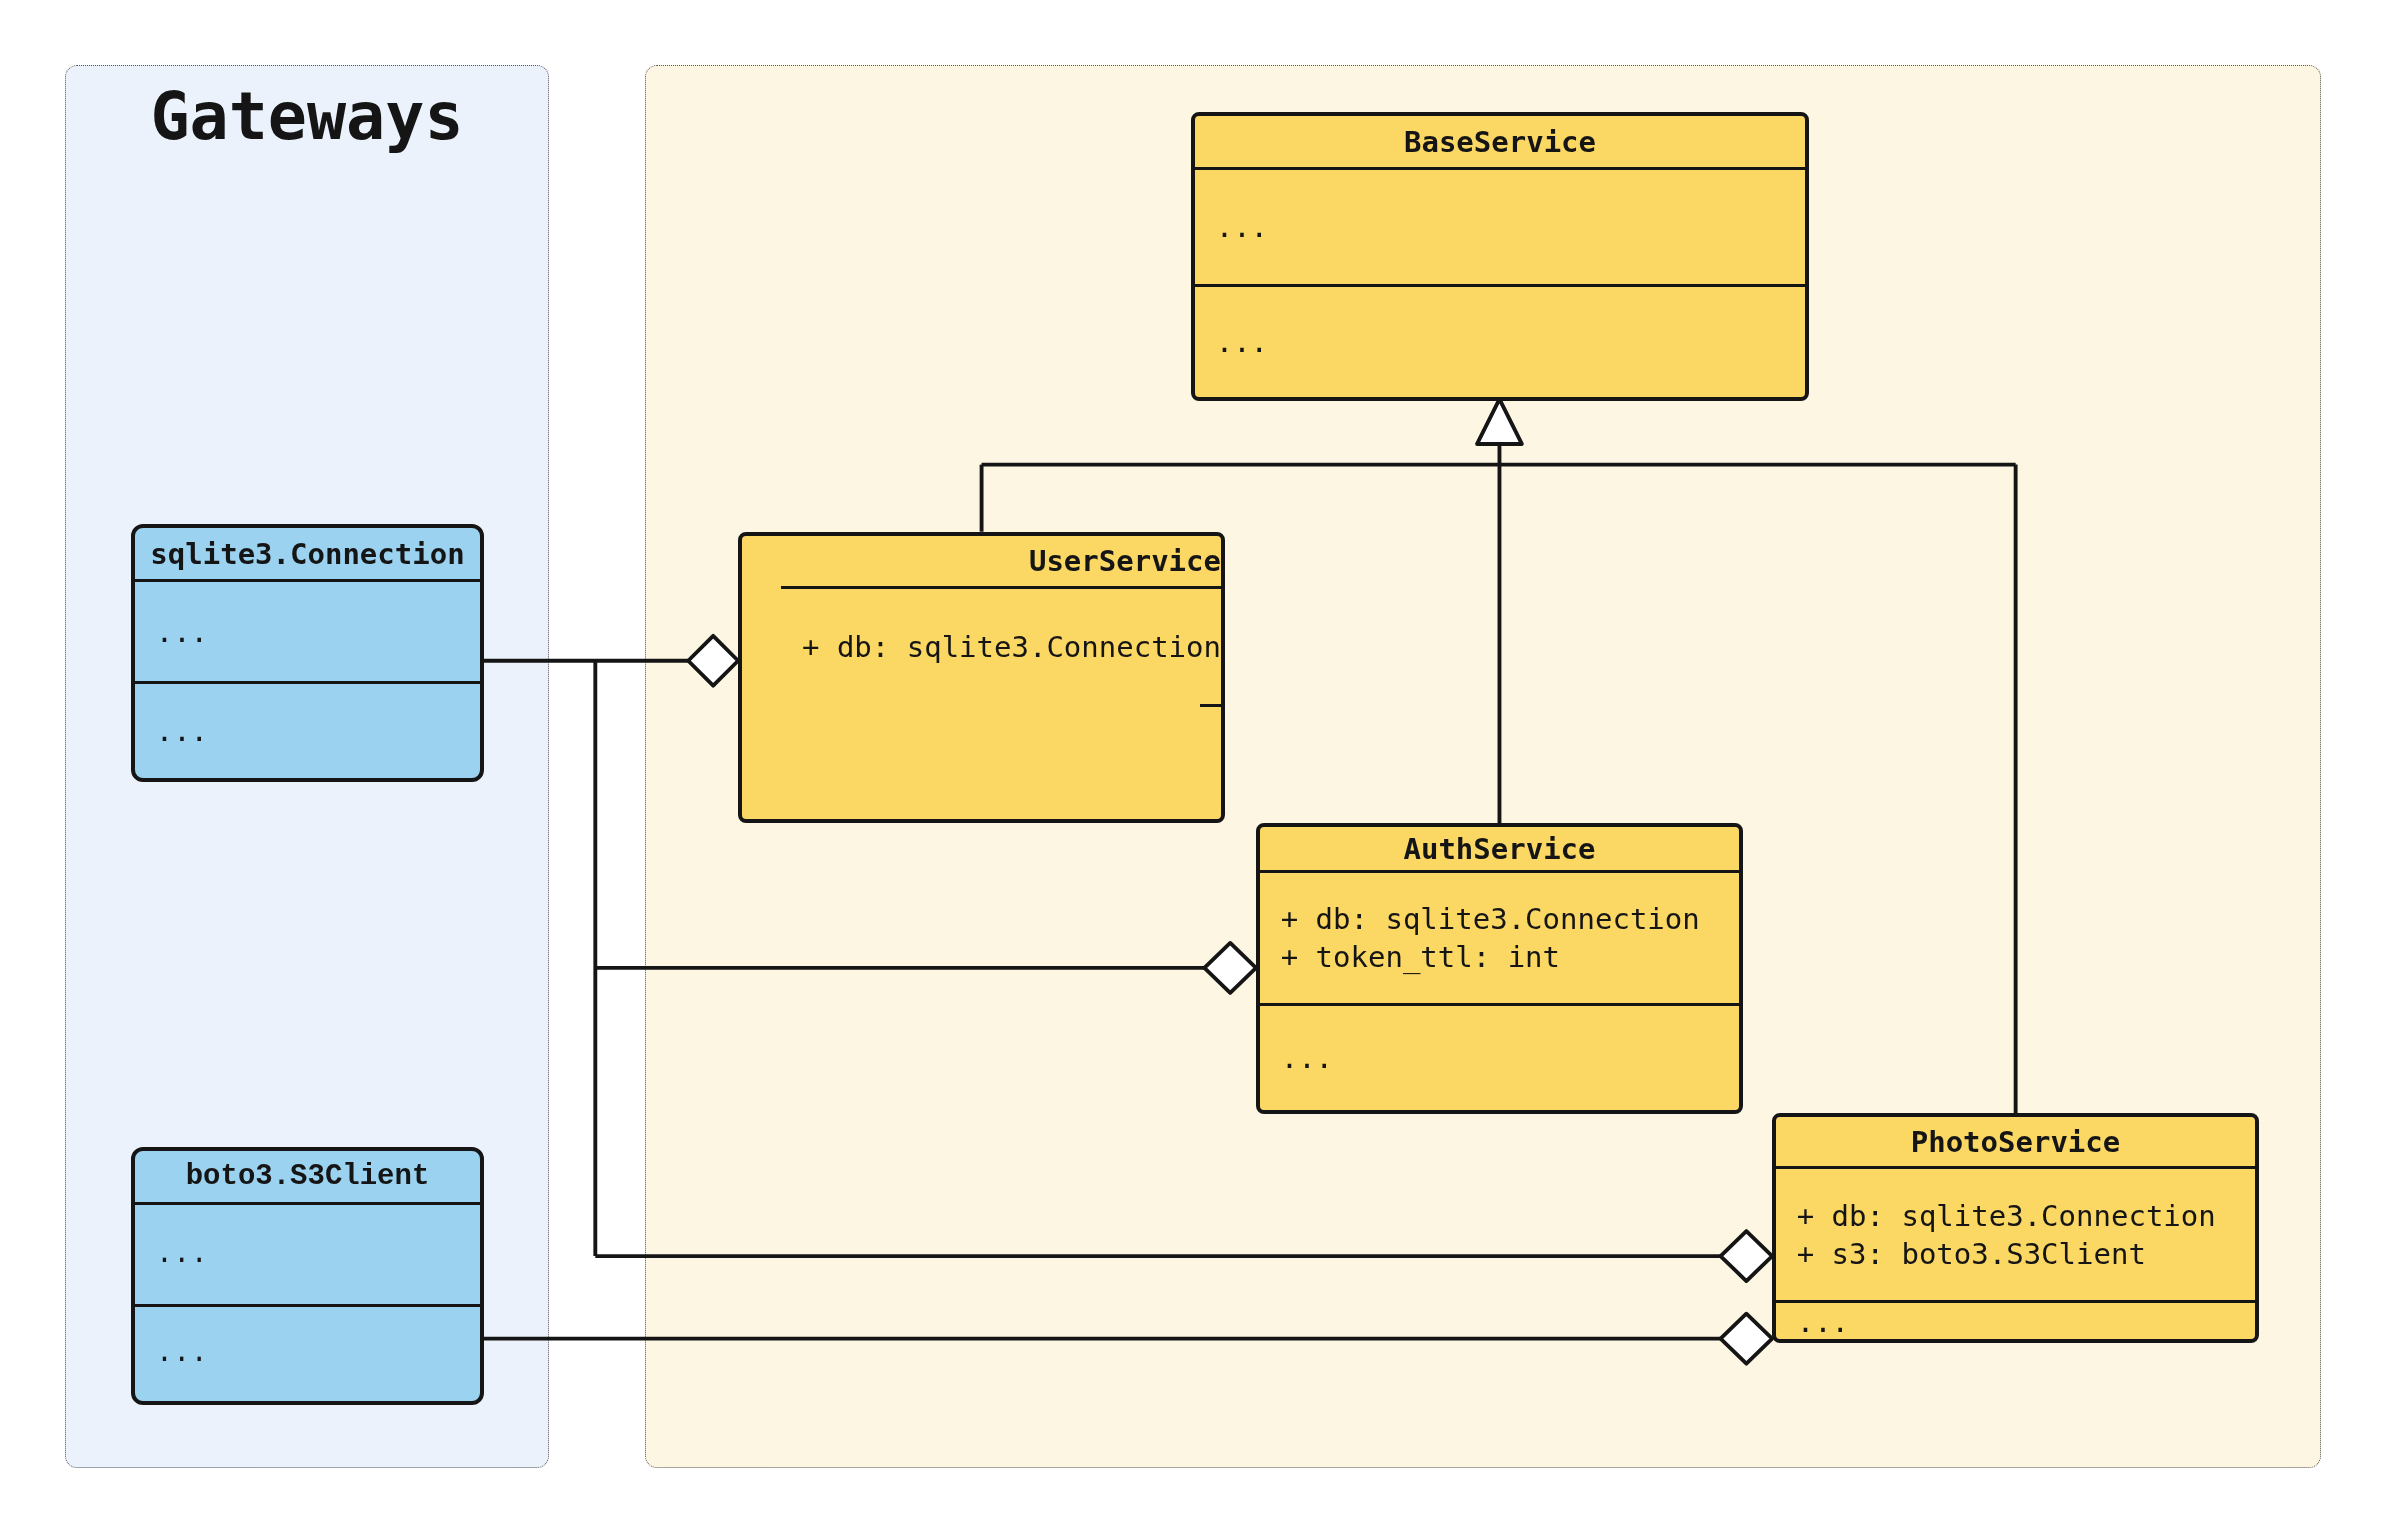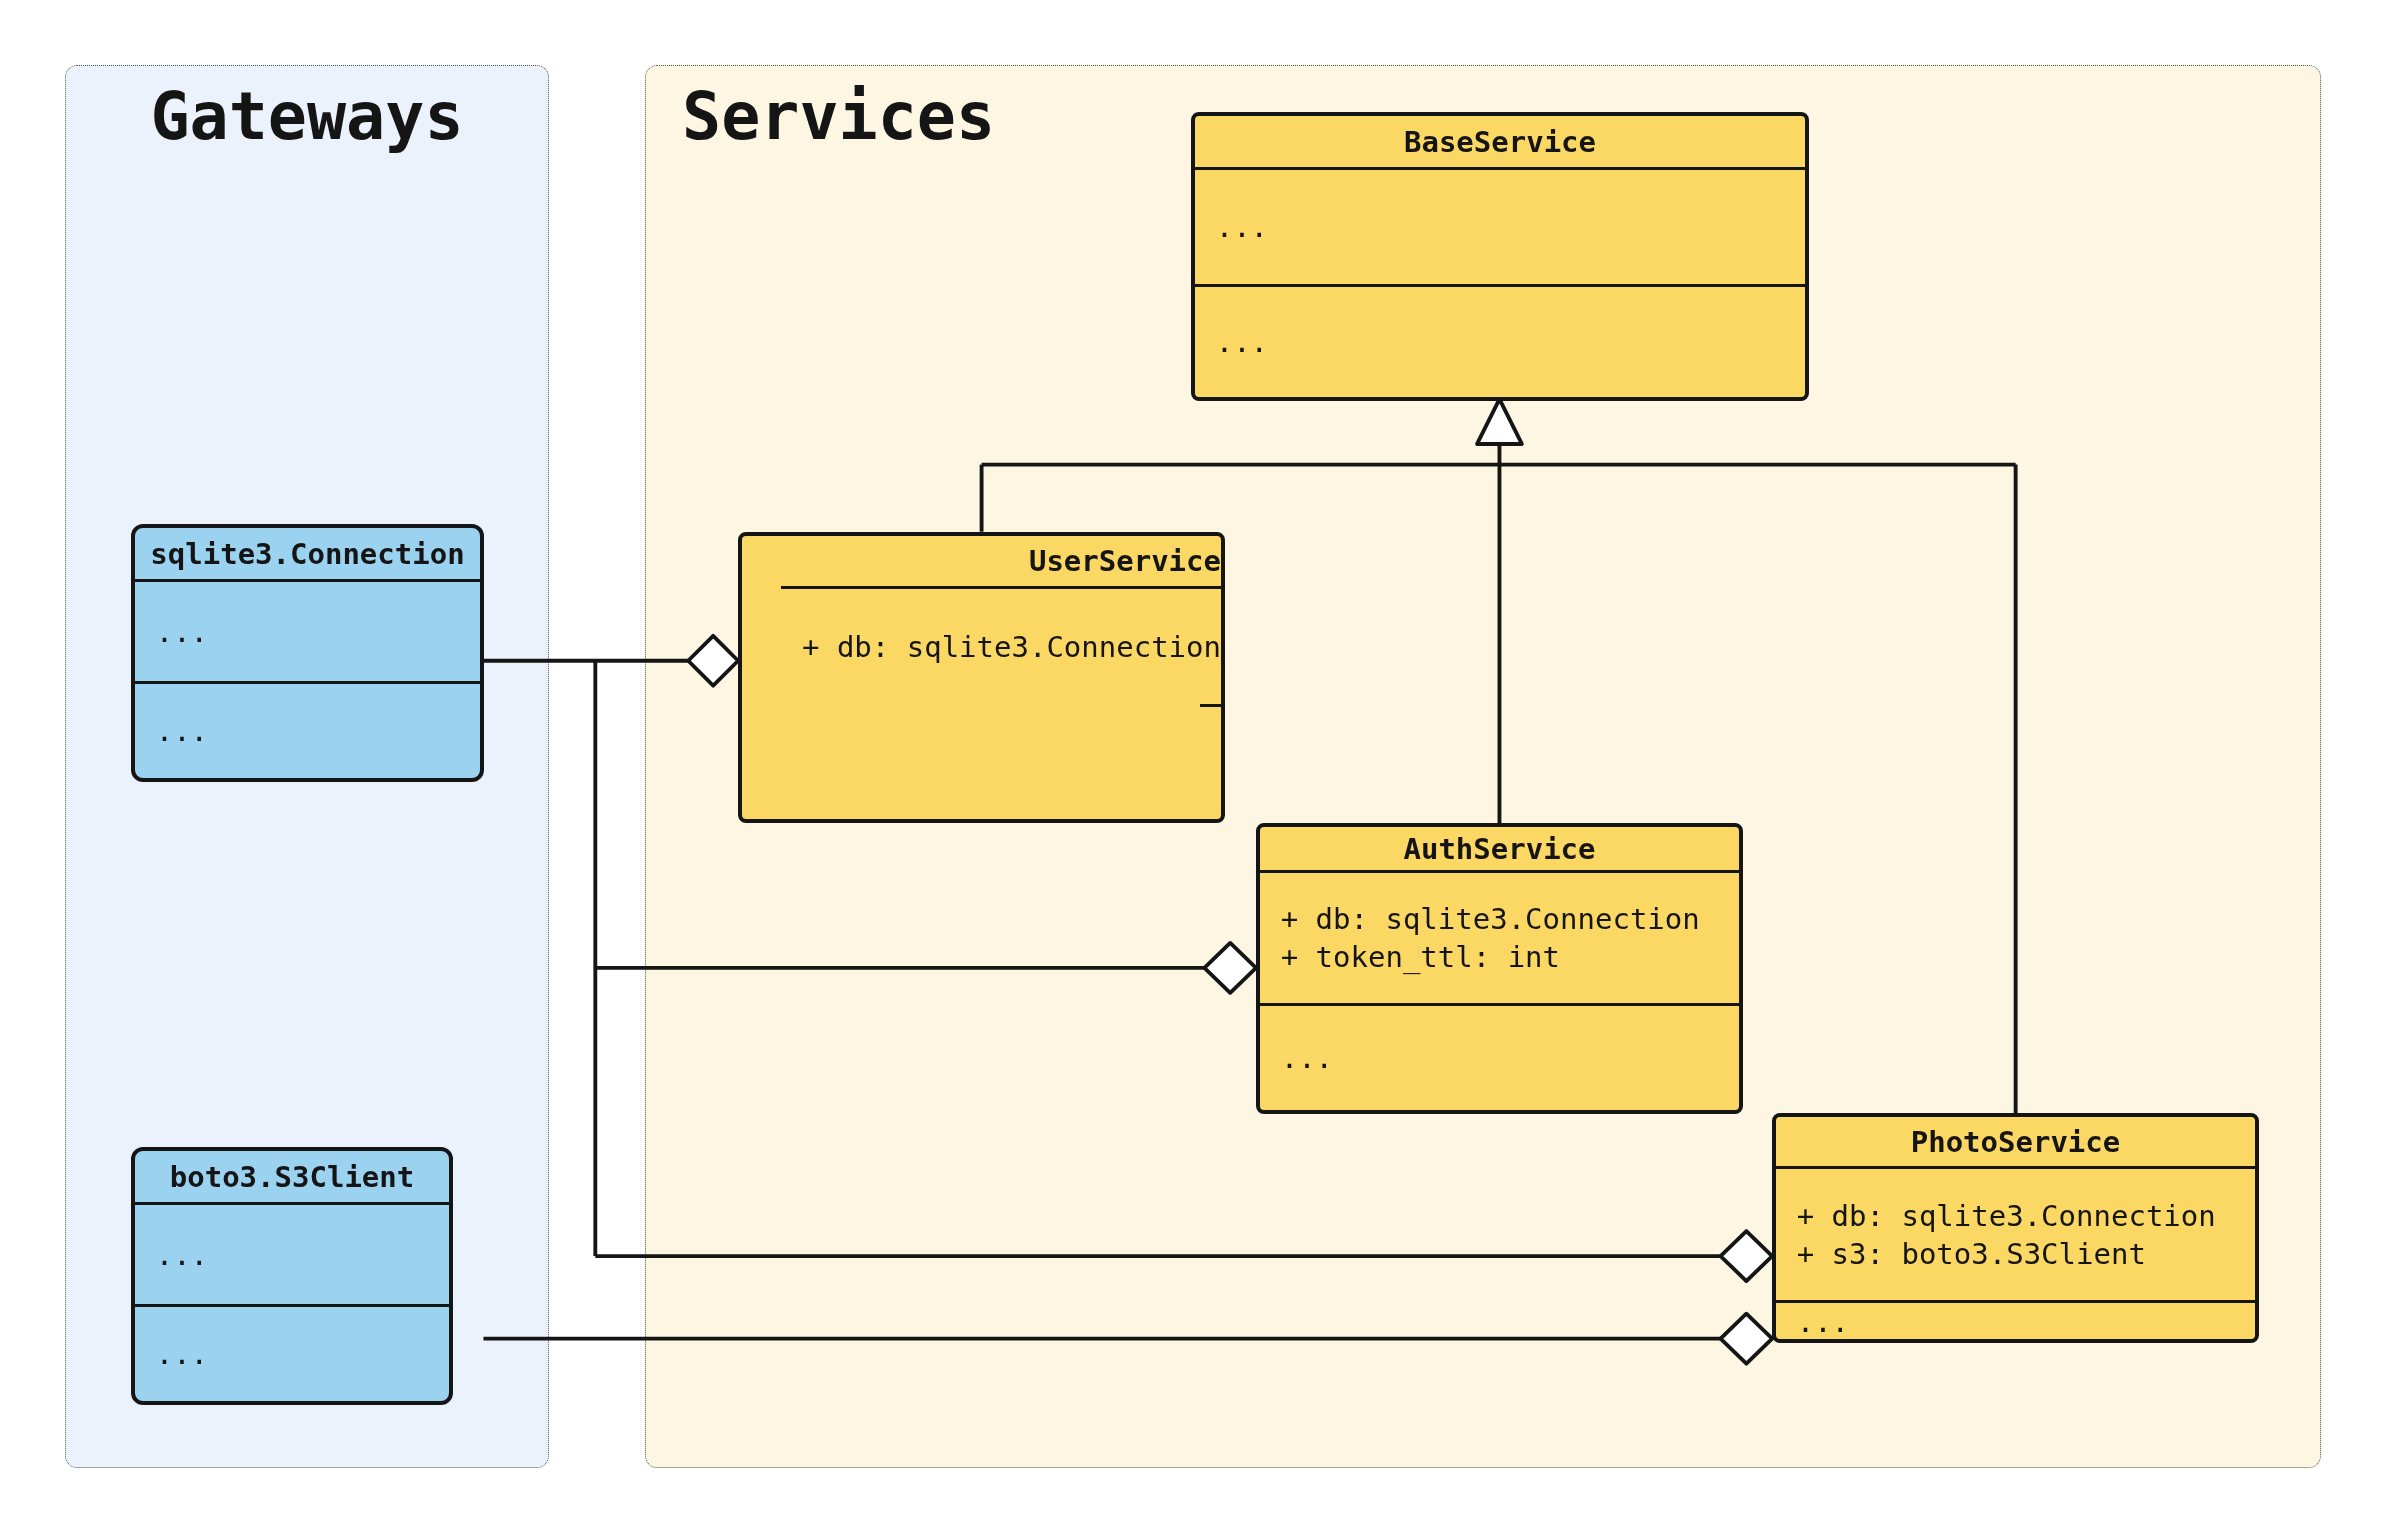--- a/index.html
+++ b/index.html
@@ -76,21 +76,20 @@
 </style>
 </head>
 <body>
 
 <div class="canvas">
 
   <div class="group gateways"></div>
   <div class="group services"></div>
 
   <div class="group-title gateways-title">Gateways</div>
-  <div class="group-title services-title">Services</div>
 
   <svg class="edges" width="2389" height="1534" viewBox="0 0 2777 1783">
     <g stroke="#151515" stroke-width="4.5" fill="none">
 
       <path d="M1743 516 L1743 957"></path>
 
       <path d="M1141 540 L2343 540"></path>
 
       <path d="M1141 540 L1141 618"></path>
 
@@ -158,21 +157,21 @@
   <div class="class-box blue" style="left:131px; top:524px; width:353px; height:258px;">
     <div class="cls-header" style="height:51px">sqlite3.Connection</div>
     <div class="cls-section" style="height:102px">
       <div class="cls-line">...</div>
     </div>
     <div class="cls-section grow">
       <div class="cls-line">...</div>
     </div>
   </div>
 
-  <div class="class-box blue" style="left:131px; top:1147px; width:322px; height:258px;">
+  <div class="class-box blue" style="left:131px; top:1147px; width:353px; height:258px;font-family:Liberation Mono, monospace;">
     <div class="cls-header" style="height:51px">boto3.S3Client</div>
     <div class="cls-section" style="height:102px">
       <div class="cls-line">...</div>
     </div>
     <div class="cls-section grow">
       <div class="cls-line">...</div>
     </div>
   </div>
 
 </div>

